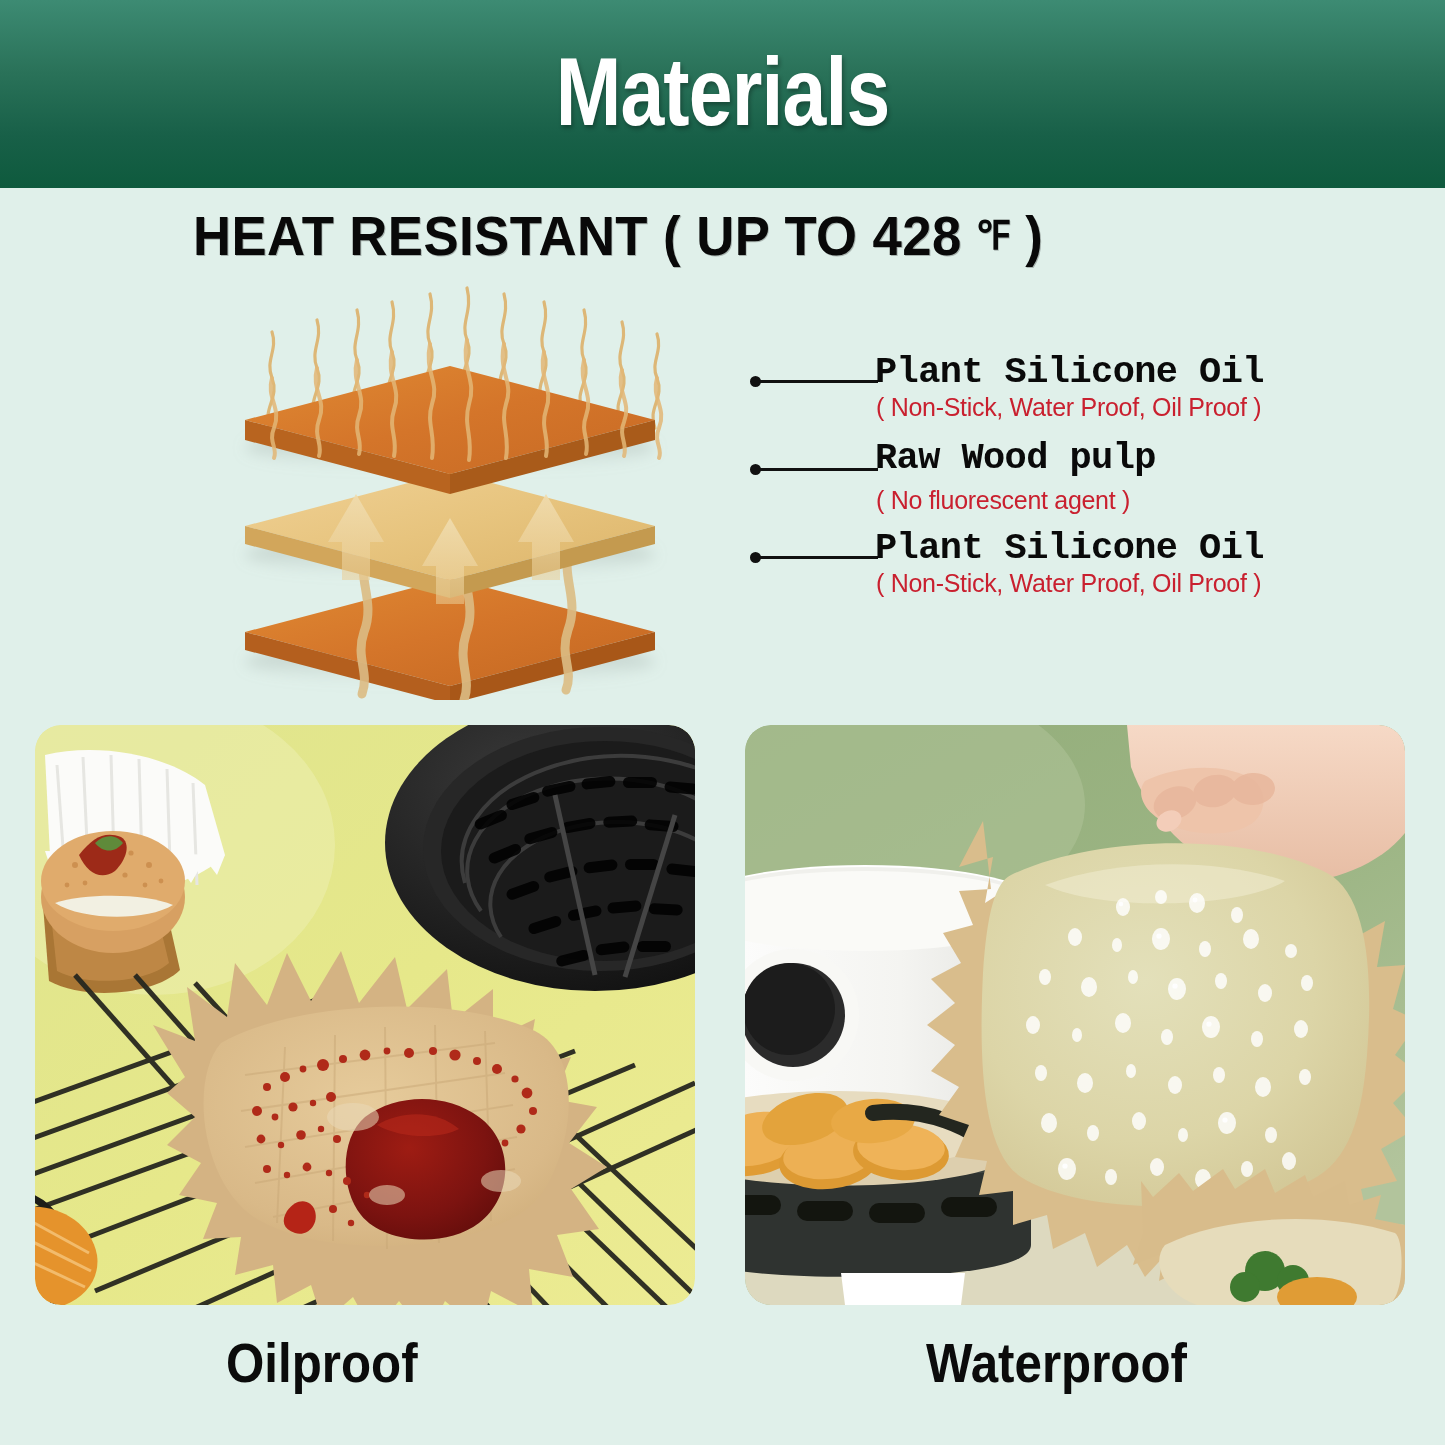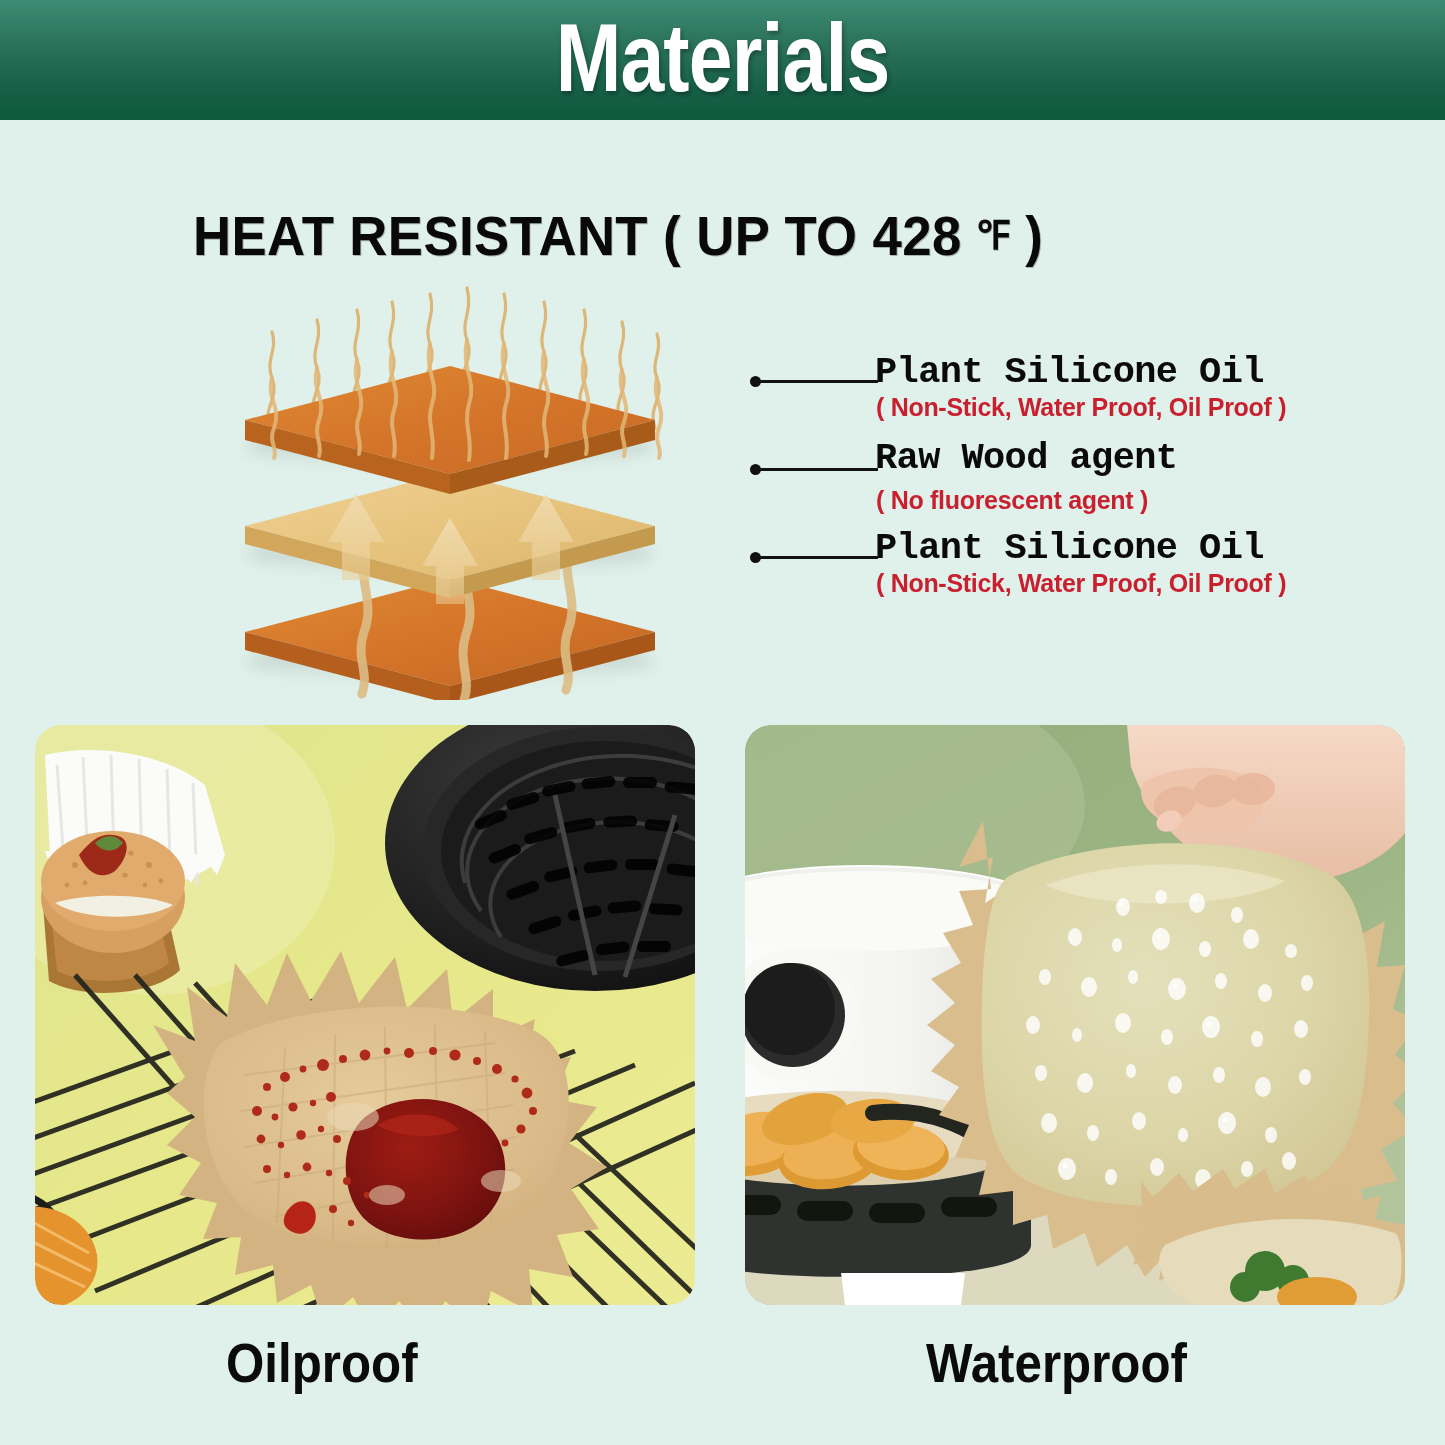--- a/index.html
+++ b/index.html
@@ -6,21 +6,21 @@
   body{
     width:1445px;height:1445px;
     background:#e0f0ea;
     font-family:"Liberation Sans", sans-serif;
     overflow:hidden;
     position:relative;
   }
 
   
   .header{
-    position:absolute;left:0;top:0;width:1445px;height:120px;
+    position:absolute;left:0;top:0;width:1445px;height:188px;
     background:linear-gradient(180deg,#3d8b73 0%,#2a7259 38%,#186048 72%,#0e5a3d 100%);
     display:flex;align-items:center;justify-content:center;
     overflow:hidden;
   }
   .header-title{
     color:#ffffff;
     font-family:"Liberation Sans Narrow","Liberation Sans",sans-serif;
     font-size:96px;font-weight:bold;
     letter-spacing:-1px;
     transform:scaleX(0.82);
@@ -64,21 +64,21 @@
     color:#0a0a0a;
     font-family:Liberation Mono, monospace;
     font-size:37px;font-weight:bold;
     white-space:nowrap;
     letter-spacing:-0.6px;
   }
   .callout-sub{
     position:absolute;left:136px;
     color:#c9202f;
     font-family:"Liberation Sans",sans-serif;
-    font-size:25px;font-weight:bold;
+    font-size:25px;font-weight:normal;
     white-space:nowrap;
     letter-spacing:-0.3px;
   }
 
   
   .photo{
     position:absolute;top:725px;width:660px;height:580px;
     border-radius:26px;overflow:hidden;
   }
   .photo-left{left:35px;}
@@ -208,21 +208,21 @@
   <div class="callout" style="top:40px;">
     <span class="callout-dot"></span>
     <span class="callout-line"></span>
     <span class="callout-title" style="top:-29px;">Plant Silicone Oil</span>
     <span class="callout-sub" style="top:13px;">( Non-Stick, Water Proof, Oil Proof )</span>
   </div>
 
   <div class="callout" style="top:128px;">
     <span class="callout-dot"></span>
     <span class="callout-line"></span>
-    <span class="callout-title" style="top:-31px;">Raw Wood agent</span>
+    <span class="callout-title" style="top:-31px;">Raw Wood pulp</span>
     <span class="callout-sub" style="top:11px;margin-top:7px;">( No fluorescent agent )</span>
   </div>
 
   <div class="callout" style="top:216px;">
     <span class="callout-dot"></span>
     <span class="callout-line"></span>
     <span class="callout-title" style="top:-29px;">Plant Silicone Oil</span>
     <span class="callout-sub" style="top:13px;">( Non-Stick, Water Proof, Oil Proof )</span>
   </div>
 

